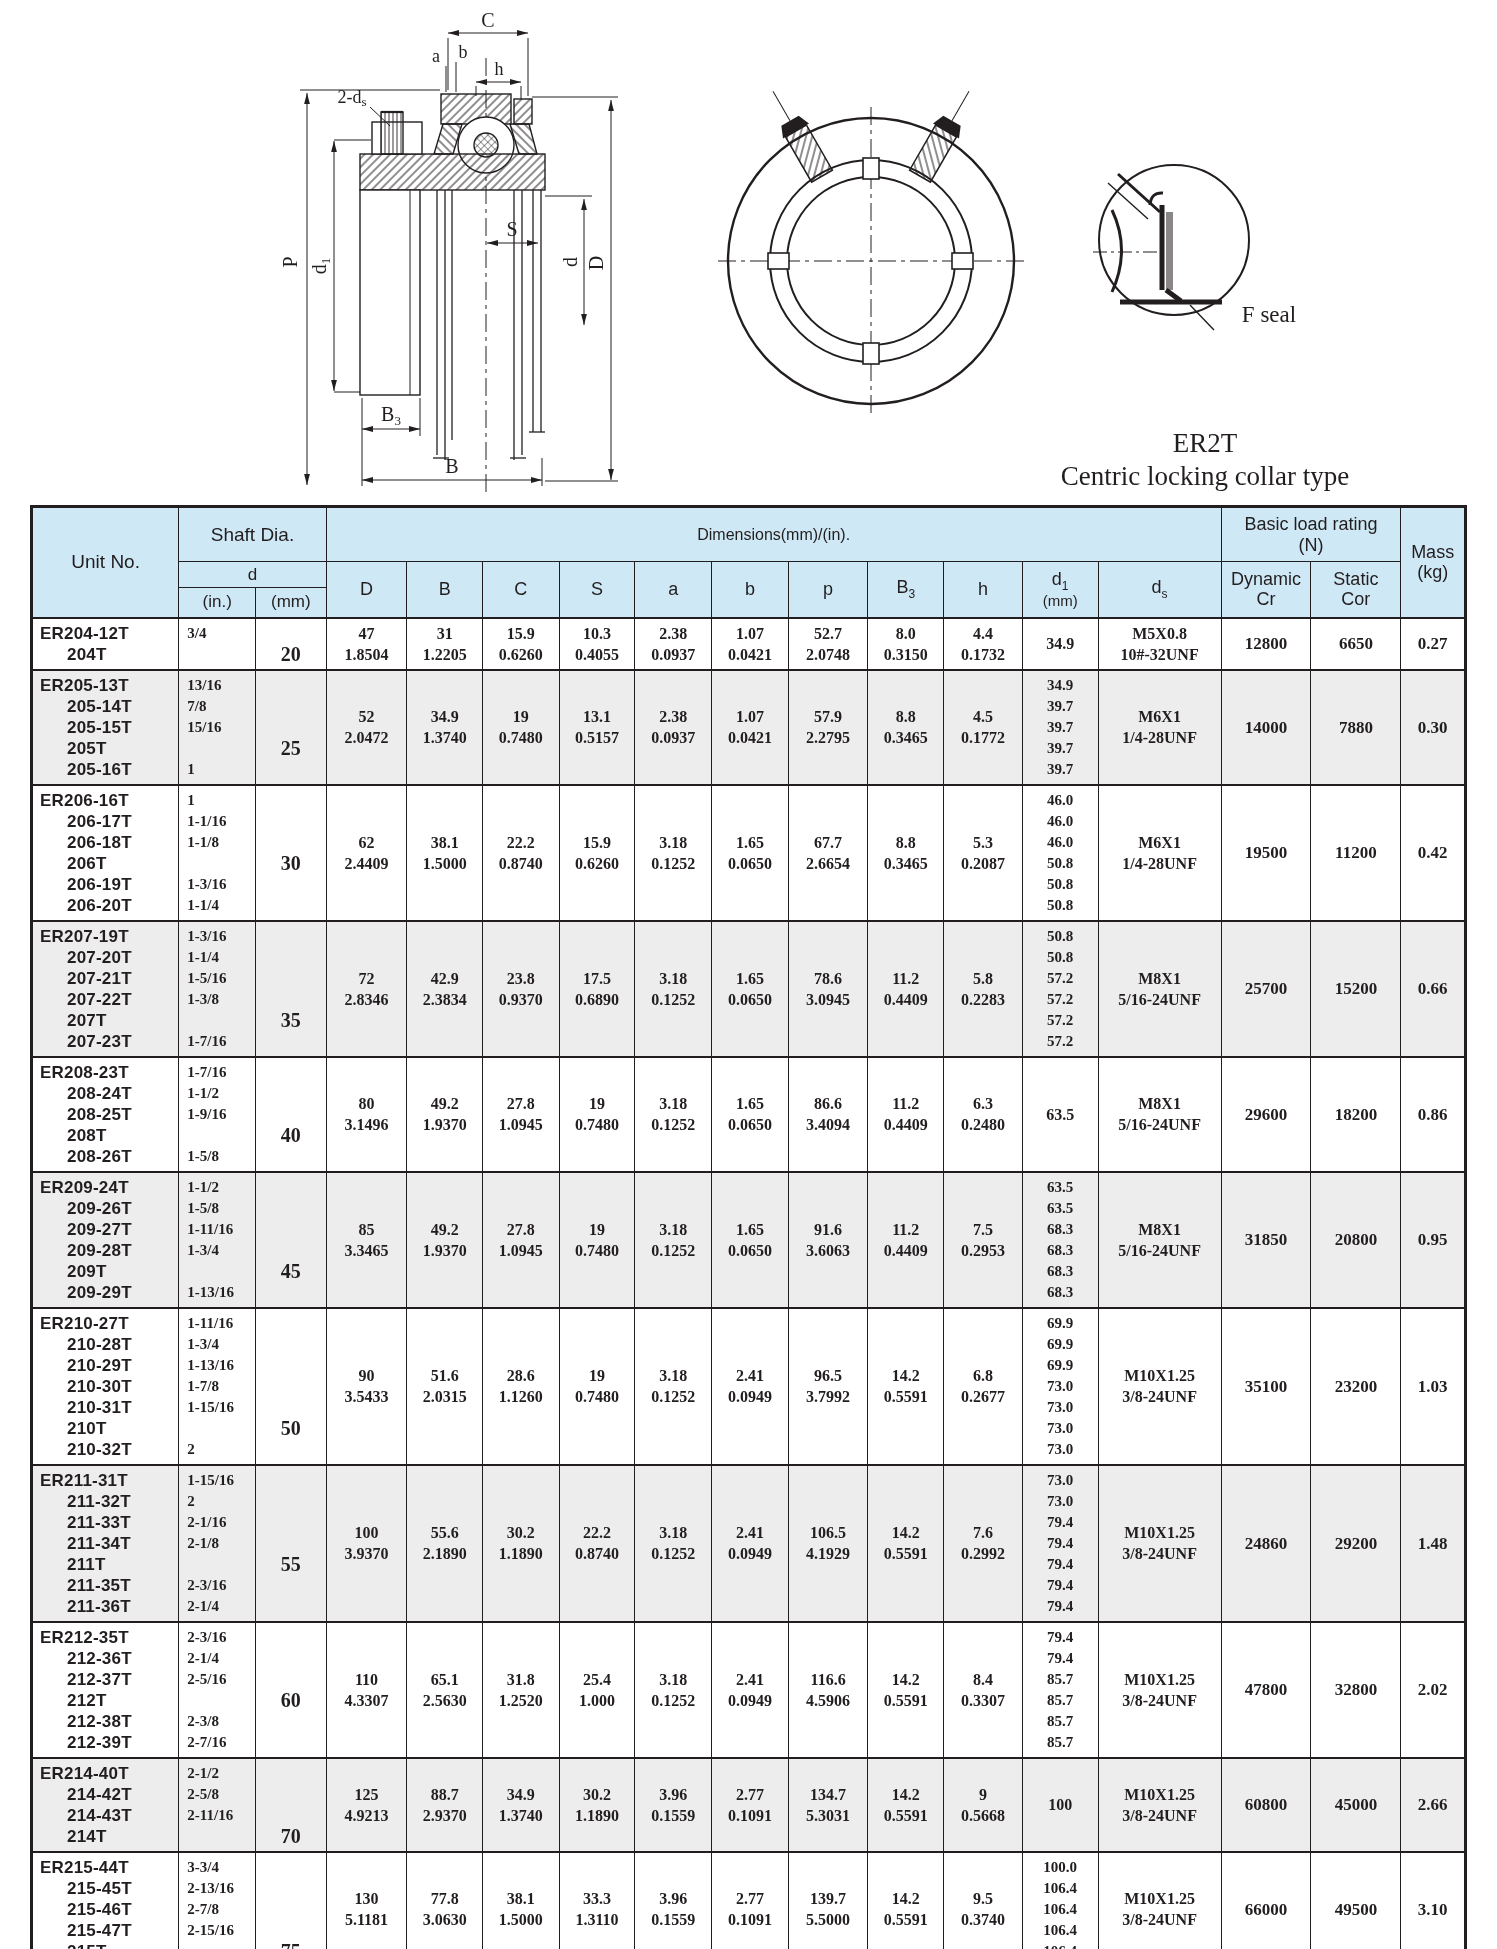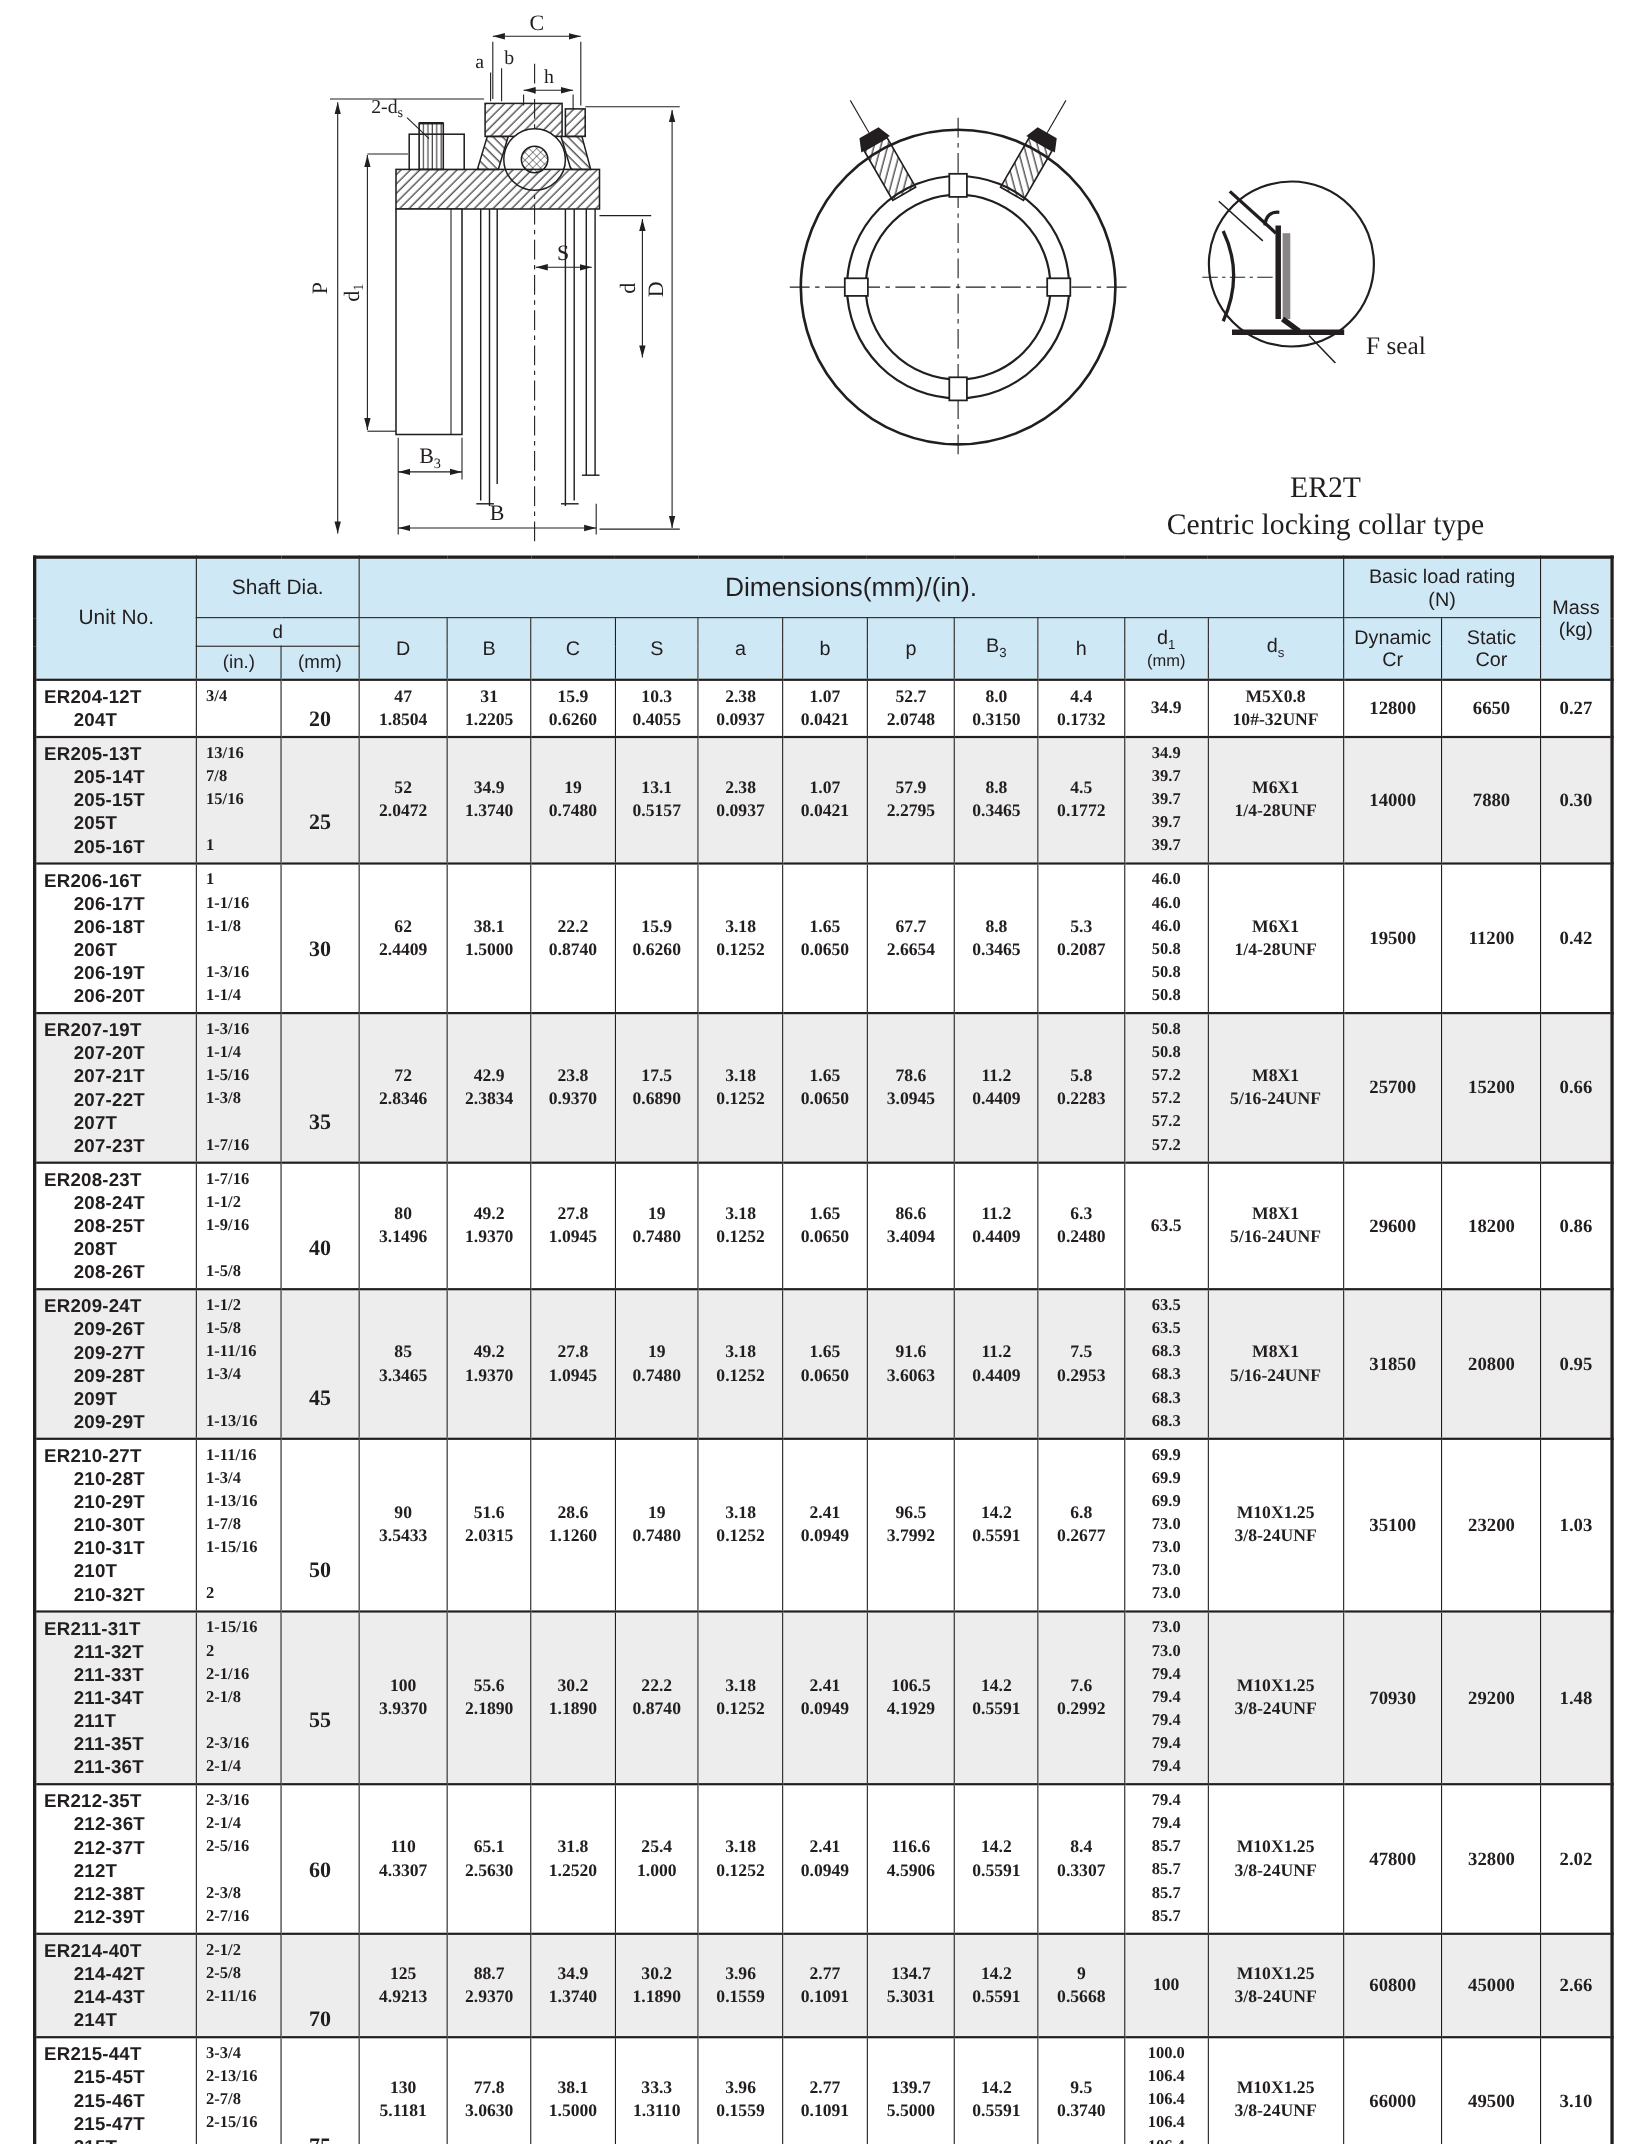--- a/index.html
+++ b/index.html
@@ -18,21 +18,21 @@
     position:absolute;left:30px;top:505px;width:1437px;
     border-collapse:collapse;table-layout:fixed;
     border:3px solid #221e1f;
   }
   .spec th,.spec td{border:1px solid #221e1f;padding:0;overflow:hidden;}
   .spec thead th{background:#cfe8f5;font-weight:normal;vertical-align:middle;text-align:center;}
   .spec thead tr:nth-child(1){height:55px;}
   .spec thead tr:nth-child(2){height:26px;}
   .spec thead tr:nth-child(3){height:30px;}
   .th-main{font-size:19px;}
-  .th-dim{font-size:24px;}
+  .th-dim{font-size:16px;}
   .th-col{font-size:18px;font-family:"Liberation Sans",sans-serif;}
   .th-small{font-size:17px;}
   .th-two{line-height:1.12;font-size:18px;}
   .spec sub{font-size:12px;}
 
   .spec tbody td{vertical-align:middle;background:#ffffff;border-top-width:2px;}
   .spec tbody tr.shaded td{background:#ededed;}
   td.stack{vertical-align:top;padding-top:4px;padding-bottom:4px;}
   .line{line-height:21px;height:21px;white-space:nowrap;}
   .unit-first{font-weight:bold;font-size:17px;padding-left:7px;letter-spacing:0.2px;}
@@ -899,21 +899,21 @@
           <div class="line">79.4</div>
           <div class="line">79.4</div>
           <div class="line">79.4</div>
           <div class="line">79.4</div>
         </td>
         <td class="dim-cell ds-cell">
           <div class="dimline">M10X1.25</div>
           <div class="dimline">3/8-24UNF</div>
         </td>
         <td class="dim-cell num-cell">
-          <div class="dimline">70930</div>
+          <div class="dimline">24860</div>
         </td>
         <td class="dim-cell num-cell">
           <div class="dimline">29200</div>
         </td>
         <td class="dim-cell num-cell">
           <div class="dimline">1.48</div>
         </td>
       </tr>
       <tr>
         <td class="stack unit-cell">

